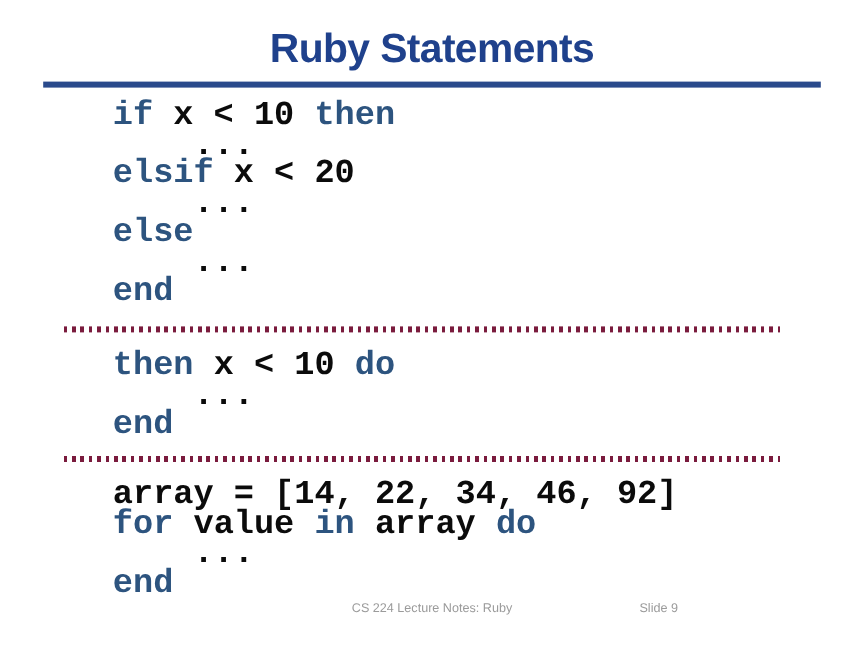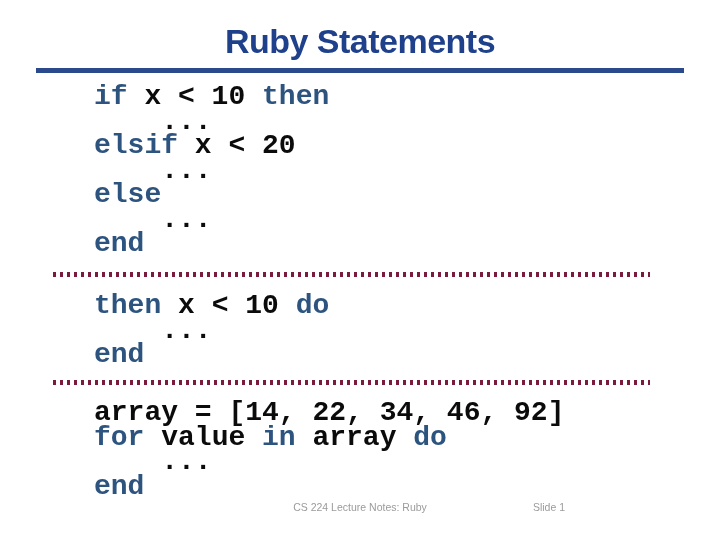--- a/index.html
+++ b/index.html
@@ -54,14 +54,14 @@
 
   <div class="sep" style="top:272px"></div>
 
   <div class="code" style="top:294px"><div class="code-line"><span class="kw">then</span><span class="pl"> x &lt; 10 </span><span class="kw">do</span></div><div class="code-line"><span class="pl">    ...</span></div><div class="code-line"><span class="kw">end</span></div></div>
 
   <div class="sep" style="top:380px"></div>
 
   <div class="code" style="top:401px"><div class="code-line"><span class="pl">array = [14, 22, 34, 46, 92]</span></div><div class="code-line"><span class="kw">for</span><span class="pl"> value </span><span class="kw">in</span><span class="pl"> array </span><span class="kw">do</span></div><div class="code-line"><span class="pl">    ...</span></div><div class="code-line"><span class="kw">end</span></div></div>
 
   <div class="footer-note">CS 224 Lecture Notes: Ruby</div>
-  <div class="slide-number">Slide 1</div>
+  <div class="slide-number">Slide 9</div>
 </div>
 
 </body></html>

